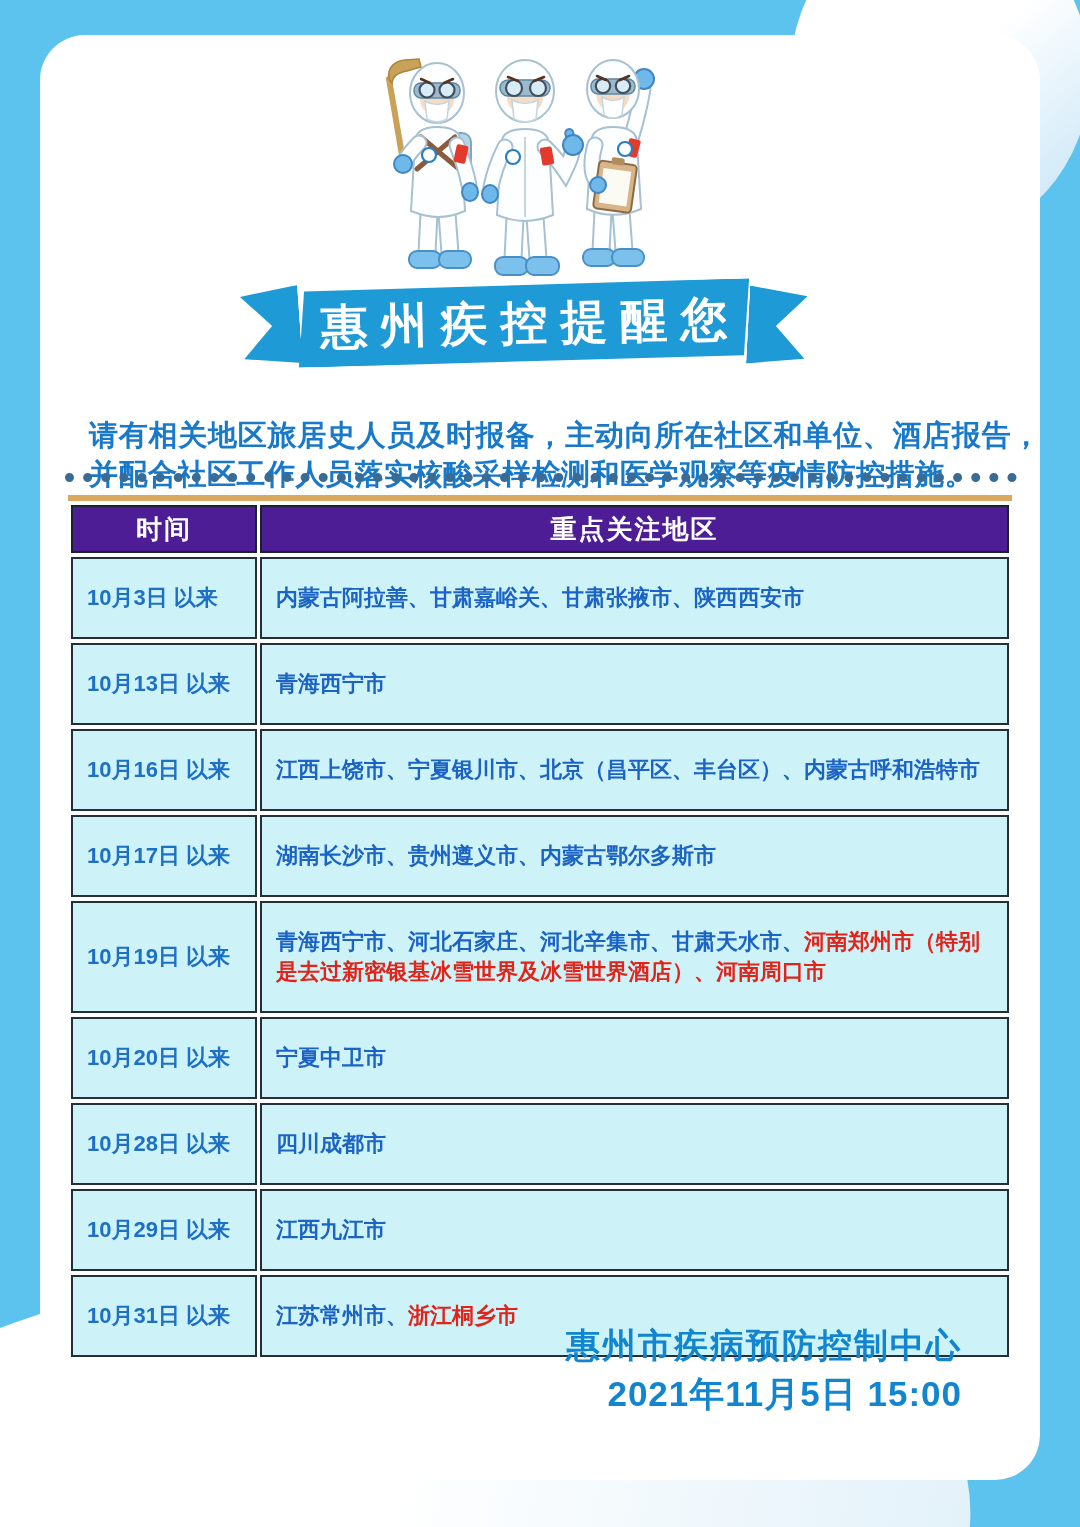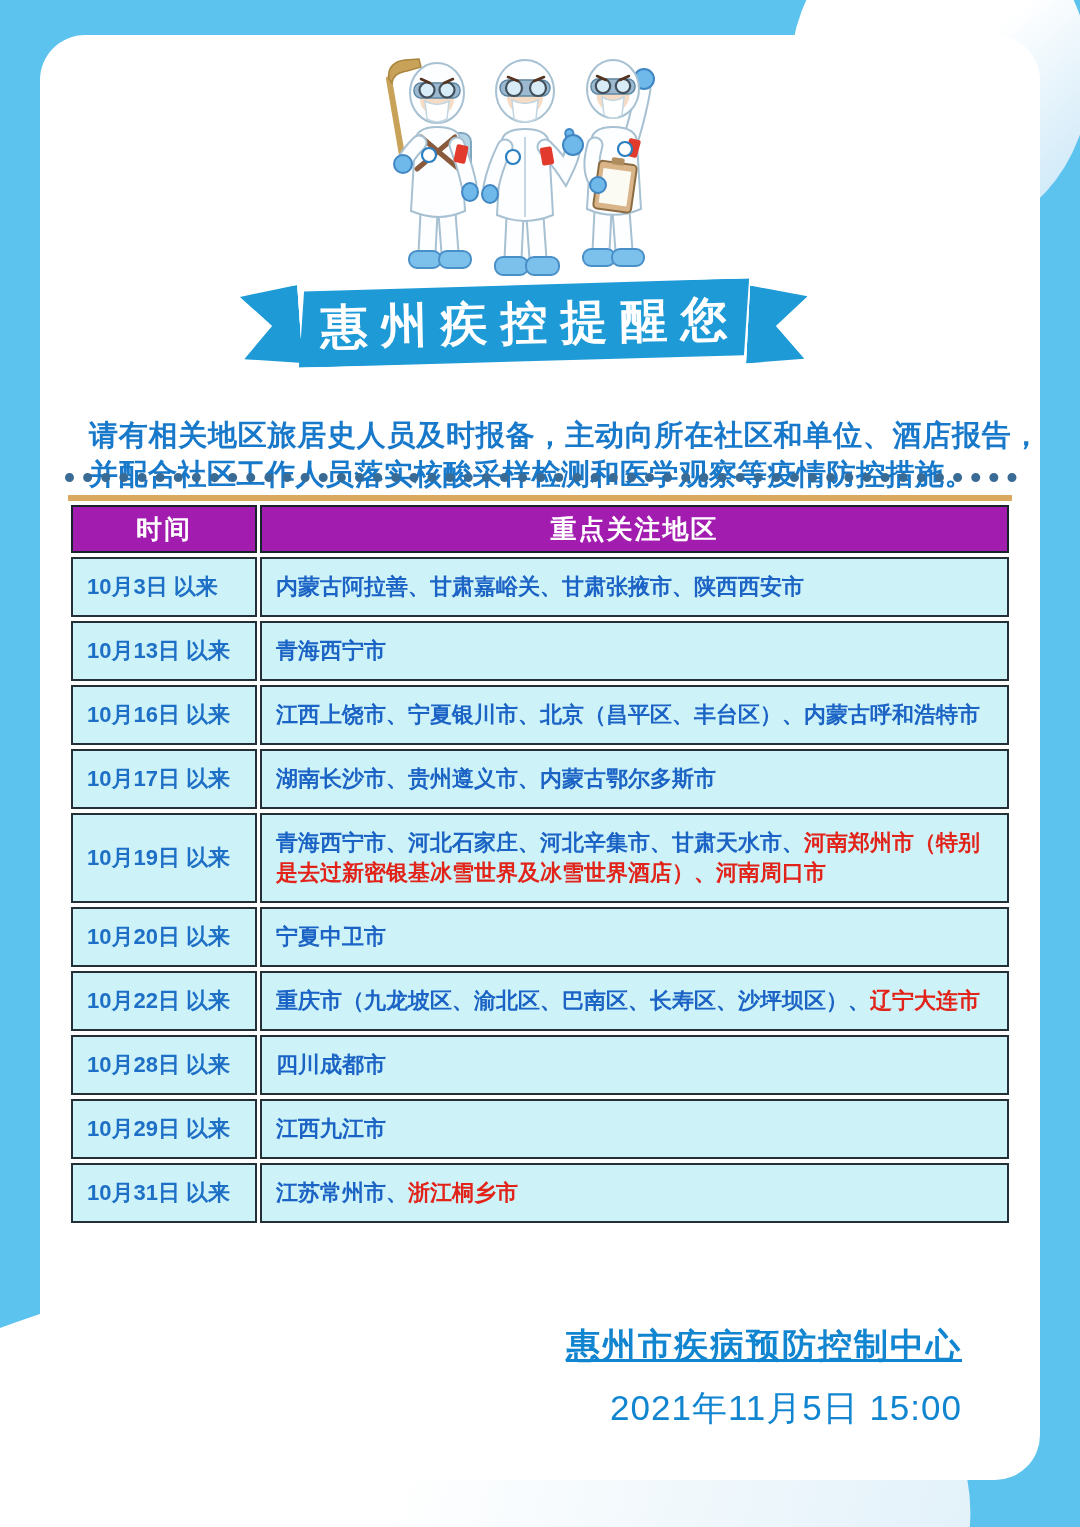--- a/index.html
+++ b/index.html
@@ -52,35 +52,35 @@
   }
   .dots{
     position:absolute;left:25px;top:438px;width:952px;height:0;
     border-top:9px dotted #3A6B94;
   }
   
   .table-wrap{position:absolute;left:28px;top:460px;width:944px;}
   .gold-bar{height:6px;background:#D9A95F;}
   table.focus{width:100%;border-collapse:separate;border-spacing:3px 4px;}
   table.focus th{
-    background:#a21caf;color:#ffffff;font-size:26px;font-weight:bold;
+    background:#4c1d95;color:#ffffff;font-size:26px;font-weight:bold;
     height:42px;border:2px solid #18242C;letter-spacing:2px;
   }
   th.col-time{width:180px;}
   table.focus td{
     background:#CDF3F8;border:2px solid #243038;
-    padding:13px 14px;font-weight:bold;font-size:22px;line-height:30px;
+    padding:24px 14px;font-weight:bold;font-size:22px;line-height:30px;
   }
   td.time-cell{color:#1E6FC6;padding-left:15px;white-space:nowrap;}
   td.region-cell{color:#1B63C4;}
   .seg-red{color:#E2231A;}
   
   .footer{position:absolute;right:78px;top:1288px;text-align:right;}
-  .footer .org{color:#1185CF;font-size:34px;font-weight:900;letter-spacing:2px;text-decoration:underline;}
-  .footer .datetime{color:#1185CF;font-size:35px;font-weight:400;margin-top:16px;letter-spacing:1px;}
+  .footer .org{color:#1185CF;font-size:34px;font-weight:900;letter-spacing:2px;}
+  .footer .datetime{color:#1185CF;font-size:35px;font-weight:700;margin-top:2px;letter-spacing:1px;}
   
   .limb-o{stroke:#A7C1D2;stroke-width:17;fill:none;stroke-linecap:round;}
   .limb-i{stroke:#FDFEFF;stroke-width:13;fill:none;stroke-linecap:round;}
   .leg-o{stroke:#A7C1D2;stroke-width:19;fill:none;stroke-linecap:round;}
   .leg-i{stroke:#FDFEFF;stroke-width:15;fill:none;stroke-linecap:round;}
   .glove{fill:#6FB8EA;stroke:#3F86C2;stroke-width:2;}
   .boot{fill:#7CC0EC;stroke:#4A90C8;stroke-width:2;}
   .suit{fill:#FDFEFF;stroke:#A7C1D2;stroke-width:2;}
   .band{fill:#9DB9CF;stroke:#5D87A3;stroke-width:1.5;}
   .lens{fill:#D8ECF7;stroke:#41505C;stroke-width:2.2;}
@@ -225,24 +225,20 @@
             </tr>
             <tr>
               <td class="time-cell">10月19日 以来</td>
               <td class="region-cell"><span class="seg-blue">青海西宁市、河北石家庄、河北辛集市、甘肃天水市、</span><span class="seg-red">河南郑州市（特别是去过新密银基冰雪世界及冰雪世界酒店）、河南周口市</span></td>
             </tr>
             <tr>
               <td class="time-cell">10月20日 以来</td>
               <td class="region-cell"><span class="seg-blue">宁夏中卫市</span></td>
             </tr>
             <tr>
-              <td class="time-cell">10月22日 以来</td>
-              <td class="region-cell"><span class="seg-blue">重庆市（九龙坡区、渝北区、巴南区、长寿区、沙坪坝区）、</span><span class="seg-red">辽宁大连市</span></td>
-            </tr>
-            <tr>
               <td class="time-cell">10月28日 以来</td>
               <td class="region-cell"><span class="seg-blue">四川成都市</span></td>
             </tr>
             <tr>
               <td class="time-cell">10月29日 以来</td>
               <td class="region-cell"><span class="seg-blue">江西九江市</span></td>
             </tr>
             <tr>
               <td class="time-cell">10月31日 以来</td>
               <td class="region-cell"><span class="seg-blue">江苏常州市、</span><span class="seg-red">浙江桐乡市</span></td>

